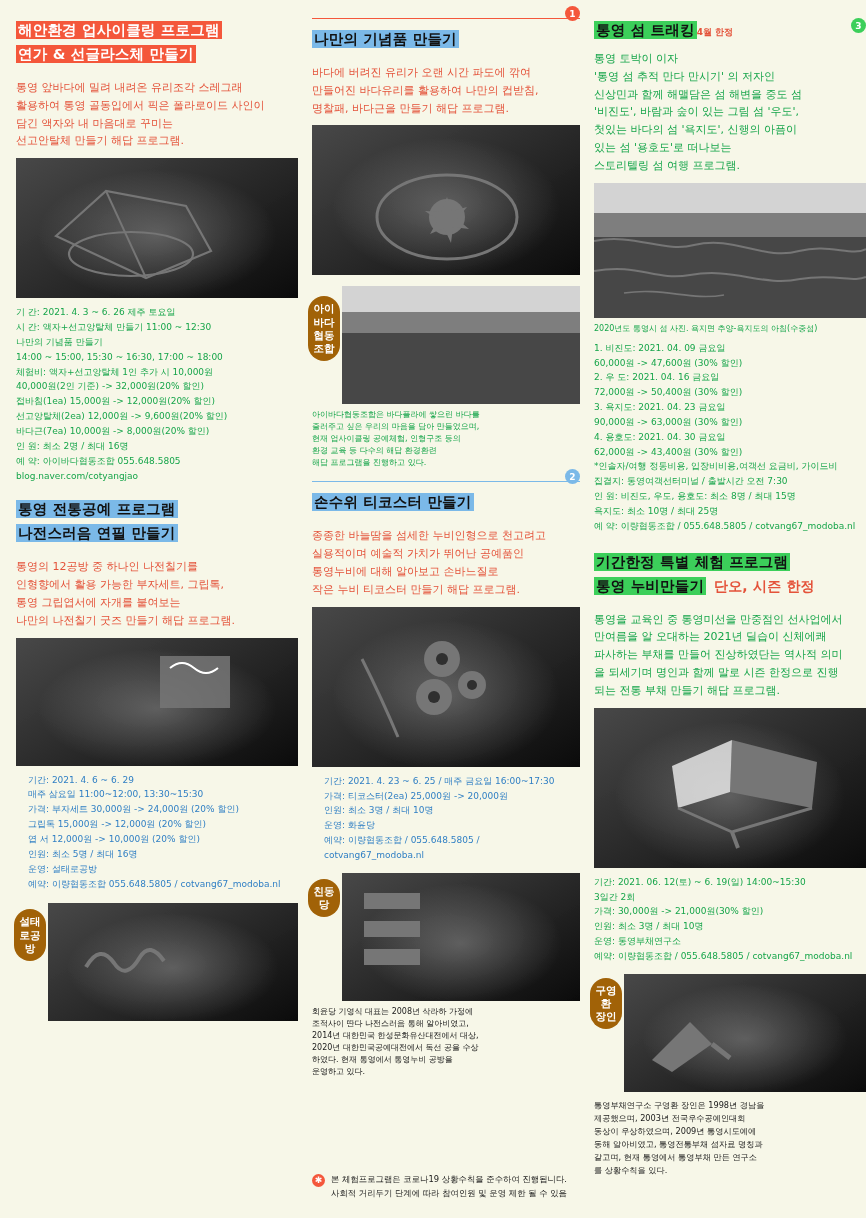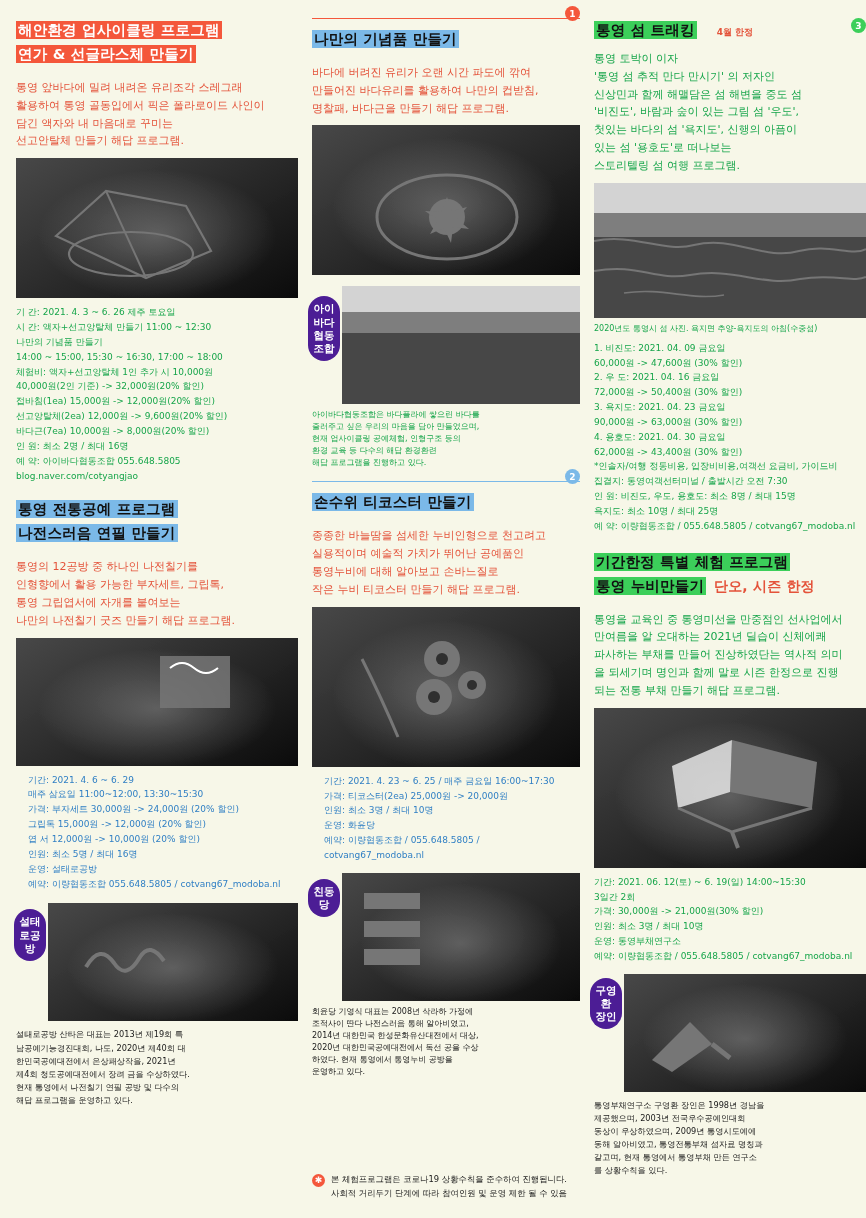--- a/index.html
+++ b/index.html
@@ -80,21 +80,21 @@
   .stamp{
     position:absolute;
     background:#7bb9e8;color:#fff;
     font-size:10.5px;font-weight:700;
     border-radius:16px;
     padding:6px 5px;
     line-height:1.25;
     text-align:center;
     width:22px;
   }
-  .stamp.blue{background:#4c1d95;}
+  .stamp.blue{background:#a16207;}
 
   .footnote{
     font-size:8.4px;line-height:1.6;color:#1a1a1a;
     display:flex;gap:6px;align-items:flex-start;
   }
   .astk{
     flex:0 0 auto;width:13px;height:13px;border-radius:50%;
     background:#f4573b;color:#fff;font-size:9px;
     display:flex;align-items:center;justify-content:center;margin-top:1px;
   }
@@ -175,26 +175,20 @@
       <div style="position:relative">
         <div class="stamp blue" style="left:-2px;top:6px">설태로공방</div>
         <div class="photo ph-dark" style="height:118px;margin-left:32px;width:calc(100% - 32px)">
           <div class="ph-inner"></div>
           <svg class="ovl" style="left:30px;top:30px;width:110px;height:46px" viewBox="0 0 110 46">
             <path d="M8 34 q14 -24 28 -4 q12 18 26 -6 q10 -16 24 4" stroke="#f4573b" stroke-width="4" fill="none"></path>
           </svg>
         </div>
       </div>
 
-      <div class="small">설태로공방 산타은 대표는 2013년 제19회 특
-남공예기능경진대회, 나도, 2020년 제40회 대
-한민국공예대전에서 은상패상작을, 2021년
-제4회 청도공예대전에서 장려 금을 수상하였다.
-현재 통영에서 나전칠기 연필 공방 및 다수의
-해답 프로그램을 운영하고 있다.</div>
     </div>
 
     <div class="col c2" style="position:relative">
 
       <div style="position:relative">
         <div class="rule"></div>
         <div class="badge r" style="right:0;top:-12px">1</div>
       </div>
 
       <div class="ttl hl-blue">
@@ -287,21 +281,21 @@
 
       <div class="footnote">
         <div class="astk">✱</div>
         <div style="white-space:pre-line">본 체험프로그램은 코로나19 상황수칙을 준수하여 진행됩니다.
 사회적 거리두기 단계에 따라 참여인원 및 운영 제한 될 수 있음</div>
       </div>
     </div>
 
     <div class="col c3" style="position:relative">
 
-      <div style="position:relative;display:flex;align-items:baseline;gap:20px">
+      <div style="position:relative;display:flex;align-items:baseline;gap:0">
         <div class="ttl hl-green" style="margin:0">
           <span>통영 섬 트래킹</span>
         </div>
         <div style="font-size:9px;color:#e4533a;font-weight:700">4월 한정</div>
         <div class="badge g" style="right:0;top:0;position:absolute">3</div>
       </div>
 
       <div class="desc green" style="margin-top:8px">통영 토박이 이자
 '통영 섬 추적 만다 만시기' 의 저자인
 신상민과 함께 해맬담은 섬 해변을 중도 섬

